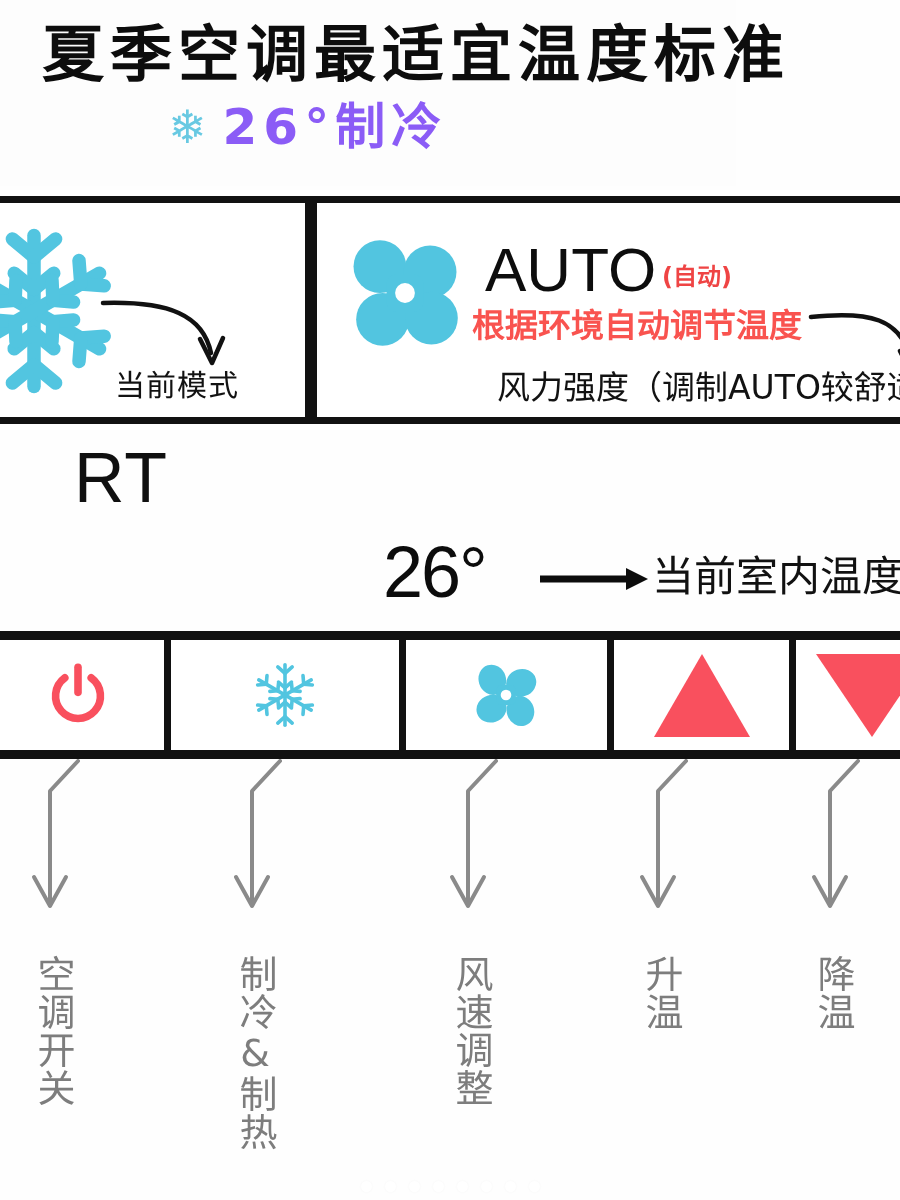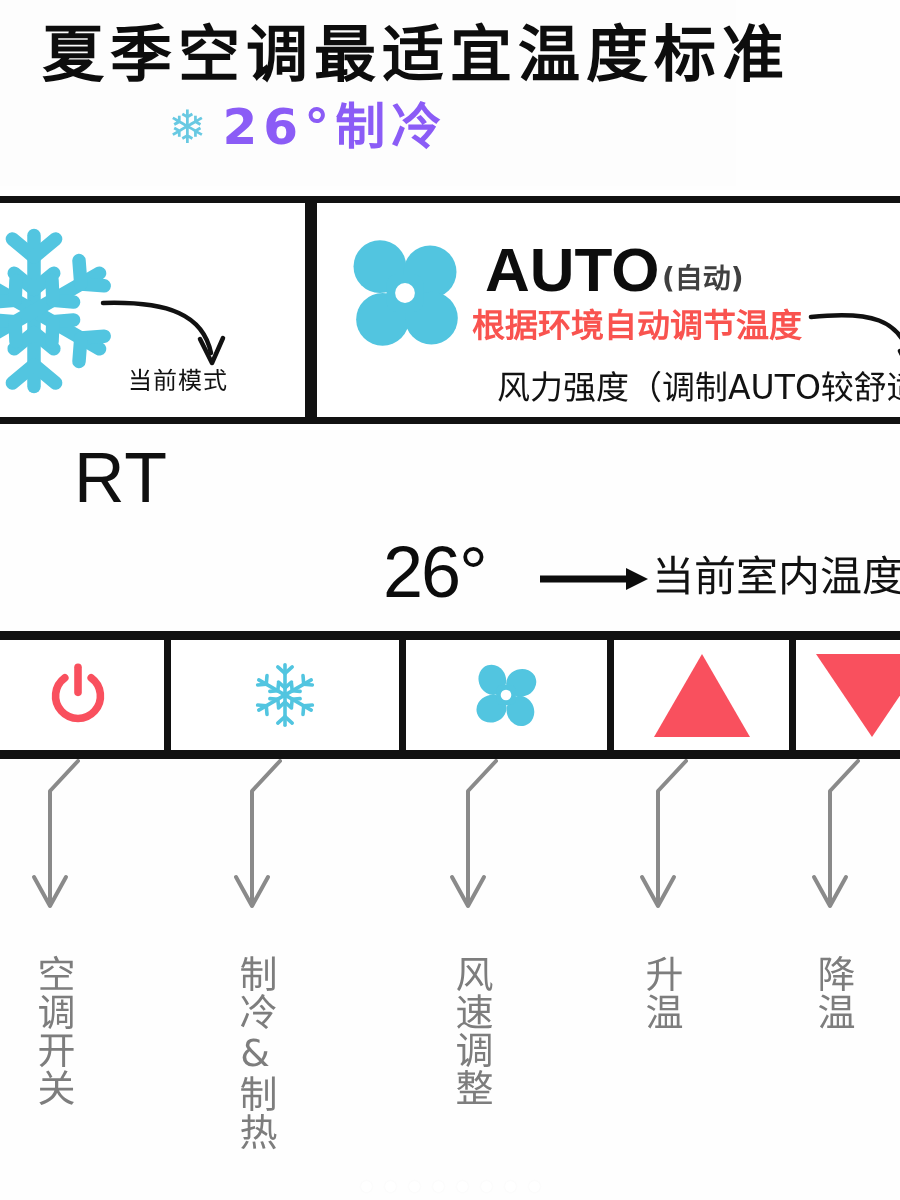--- a/index.html
+++ b/index.html
@@ -91,23 +91,23 @@
   
   .mode-flake {
     position: absolute;
     left: -55px;
     top: 18px;
     width: 180px;
     height: 180px;
   }
   .mode-label {
     position: absolute;
-    left: 129px;
+    left: 116px;
     top: 158px;
-    font-size: 24px;
+    font-size: 30px;
     font-weight: 500;
     color: #121212;
     white-space: nowrap;
     letter-spacing: 1px;
     font-family: "DejaVu Sans", "Liberation Sans", sans-serif;
   }
   .curve-arrow-left {
     position: absolute;
     left: 100px;
     top: 92px;
@@ -121,34 +121,34 @@
     left: 22px;
     top: 24px;
     width: 132px;
     height: 132px;
   }
   .auto-word {
     position: absolute;
     left: 168px;
     top: 36px;
     font-size: 62px;
-    font-weight: 700;
+    font-weight: 400;
     color: #0d0d0d;
     letter-spacing: 0px;
     line-height: 1;
     white-space: nowrap;
     font-family: "Liberation Sans", sans-serif;
   }
   .auto-cn {
     position: absolute;
     left: 345px;
     top: 62px;
-    font-size: 28px;
+    font-size: 24px;
     font-weight: 700;
-    color: #404040;
+    color: #ef4444;
     line-height: 1;
     white-space: nowrap;
     font-family: "DejaVu Sans", "Liberation Sans", sans-serif;
   }
   .auto-desc {
     position: absolute;
     left: 155px;
     top: 106px;
     font-size: 33px;
     font-weight: 700;

